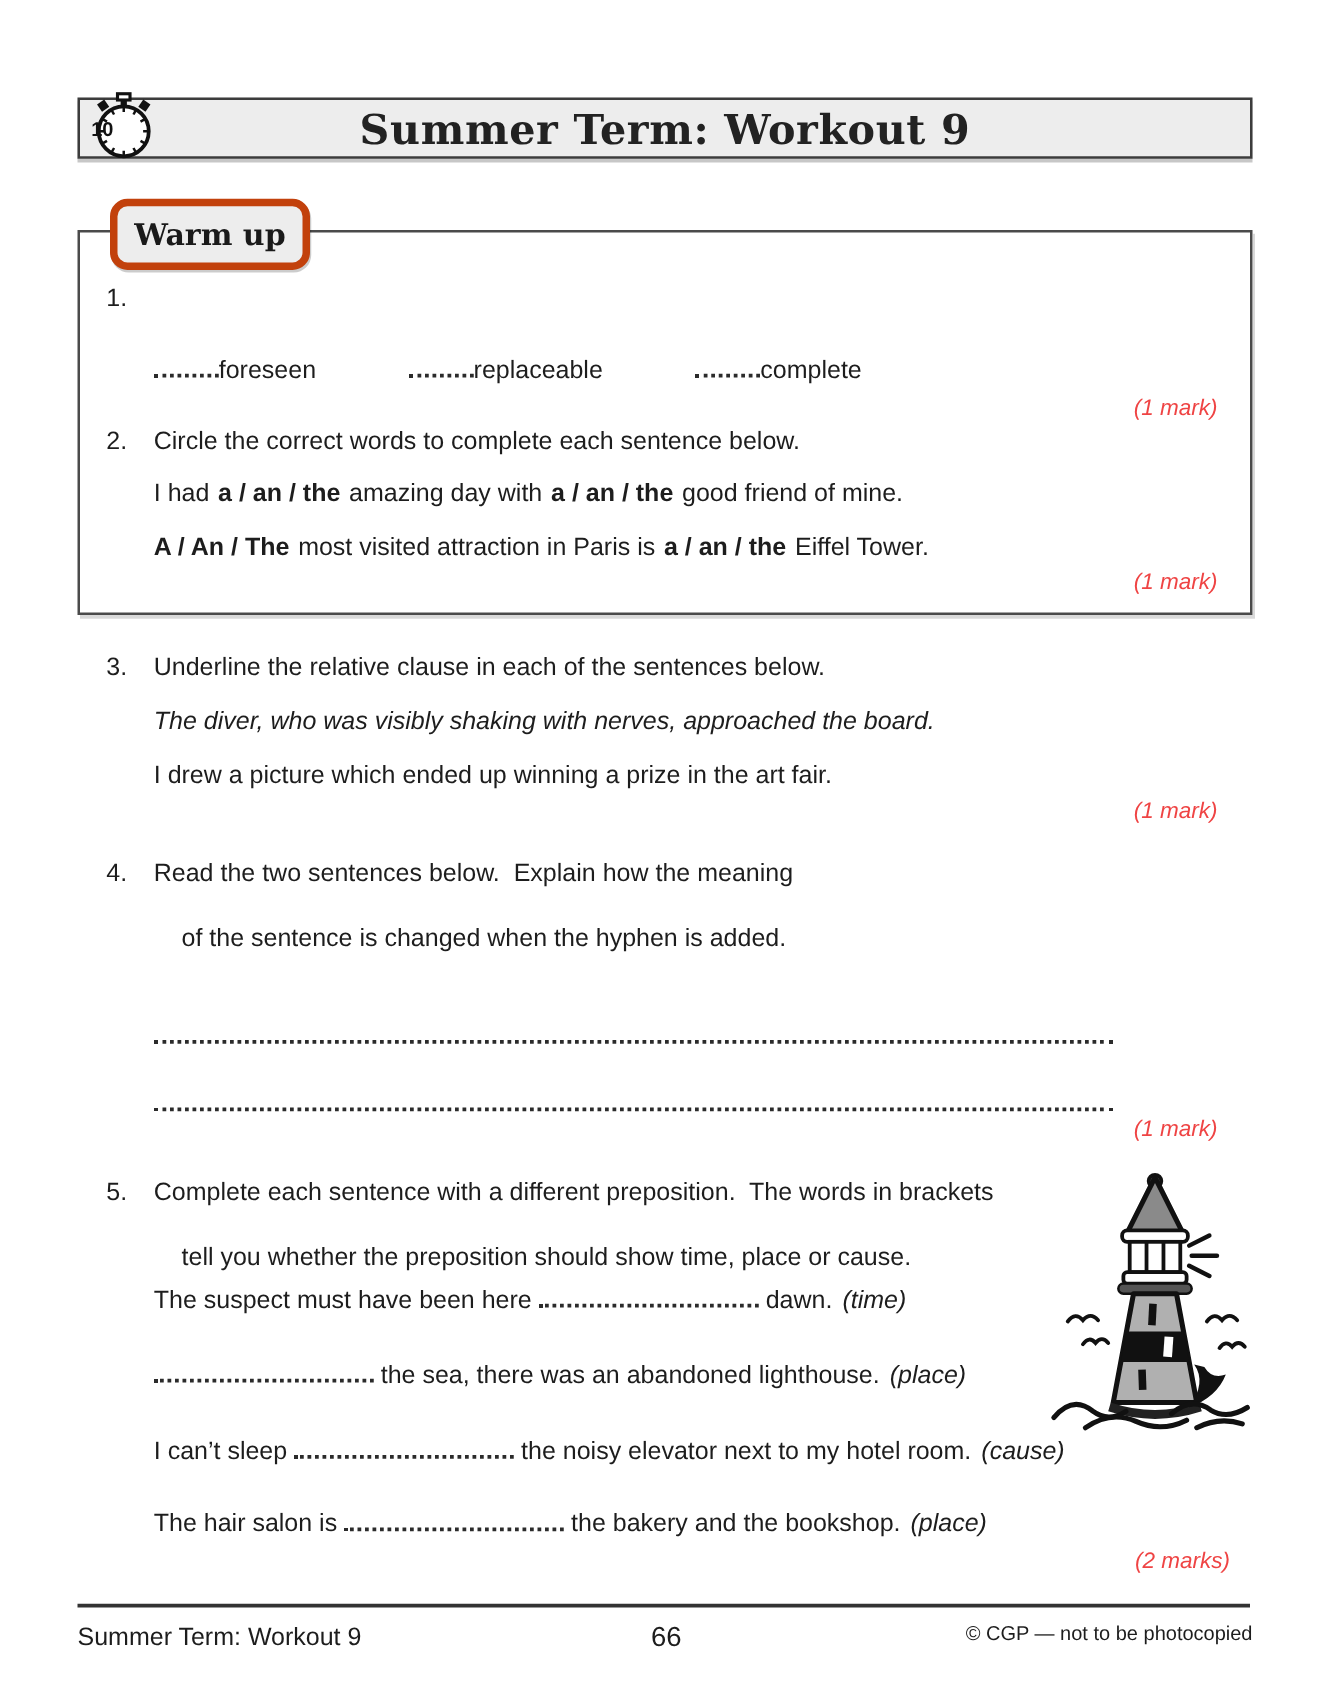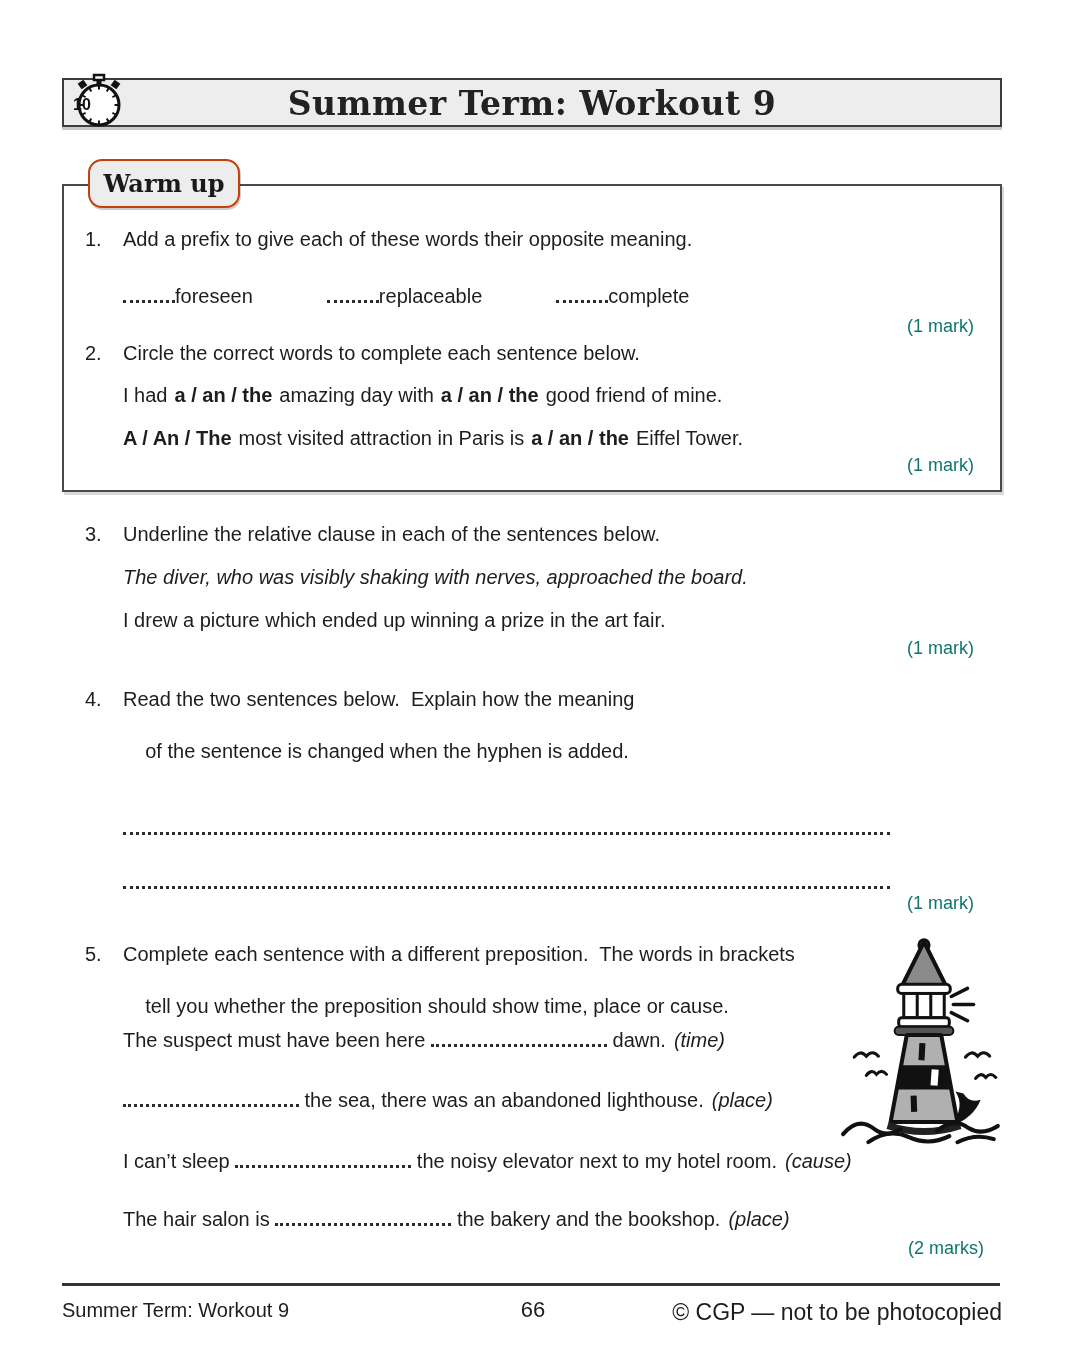--- a/index.html
+++ b/index.html
@@ -9,47 +9,47 @@
   .header-bar{position:absolute;left:62px;top:78px;width:936px;height:45px;
       background:#ededed;border:2px solid #3c3c3c;box-shadow:0 3px 0 rgba(0,0,0,.22);}
   .header-title{position:absolute;left:0;right:0;top:0;height:45px;line-height:47px;
       text-align:center;font-family:"DejaVu Serif",serif;font-weight:bold;
       font-size:33px;letter-spacing:.5px;color:#222;}
   .timer{position:absolute;left:8px;top:-8px;width:54px;height:58px;}
   .timer-num{position:absolute;left:1px;right:0;top:24px;text-align:left;
       font-size:16px;font-weight:bold;color:#111;}
   
   .warmup-tab{position:absolute;left:88px;top:159px;width:148px;height:45px;
-      background:#ededed;border:2px solid #c2410c;border-radius:14px;z-index:3;
+      background:#ededed;border:6px solid #c2410c;border-radius:14px;z-index:3;
       box-shadow:1px 2px 0 rgba(0,0,0,.2);text-align:center;line-height:45px;
       font-family:"DejaVu Serif",serif;font-weight:bold;font-size:24px;color:#1a1a1a;}
   .warmup-box{position:absolute;left:62px;top:184px;width:936px;height:304px;
       border:2px solid #4a4a4a;background:transparent;z-index:1;
       box-shadow:2px 3px 0 rgba(0,0,0,.15);}
   
   .row{position:absolute;font-size:20px;line-height:26px;white-space:pre-wrap;z-index:4;}
   .qrow{display:flex;}
   .qnum{display:inline-block;width:38px;flex:0 0 38px;}
-  .marks{position:absolute;font-size:18px;color:#0f766e;z-index:4;}
+  .marks{position:absolute;font-size:18px;font-style:italic;color:#ef4444;z-index:4;}
   .opt{font-weight:bold;margin:0 7px;}
   .opt.first{margin-left:0;}
   .blank{display:inline-block;height:14px;border-bottom:3px dotted #2b2b2b;
       vertical-align:baseline;}
   .blank.small{width:52px;}
   .blank.mid{width:176px;}
   .dotline{position:absolute;left:123px;width:767px;height:20px;
       border-bottom:3px dotted #2b2b2b;z-index:4;}
   .wordsrow{display:flex;gap:74px;}
   .note{font-style:italic;margin-left:8px;}
   .gap40{margin-left:40px;}
   
   .footer-rule{position:absolute;left:62px;top:1283px;width:938px;height:3px;background:#333;}
   .footer-left{position:absolute;left:62px;top:1299px;font-size:20px;}
   .footer-center{position:absolute;left:0;right:0;top:1297px;text-align:center;font-size:22px;}
-  .footer-right{position:absolute;right:64px;top:1299px;font-size:23px;}
+  .footer-right{position:absolute;right:64px;top:1299px;font-size:16px;}
   .illustration{position:absolute;left:838px;top:933px;width:172px;height:214px;z-index:2;}
 </style>
 </head>
 <body>
 
 <div class="page">
 
   <div class="header-bar">
     <div class="header-title">Summer Term: Workout 9</div>
     <div class="timer">
@@ -76,21 +76,20 @@
       </svg>
       <span class="timer-num">10</span>
     </div>
   </div>
 
   <div class="warmup-tab">Warm up</div>
   <div class="warmup-box"></div>
 
   <div class="row qrow" style="left:85px;top:226px;width:880px;">
     <span class="qnum">1.</span>
-    <span>Add a prefix to give each of these words their opposite meaning.</span>
   </div>
   <div class="row wordsrow" style="left:123px;top:283px;">
     <span><span class="blank small"></span><span>foreseen</span></span>
     <span><span class="blank small"></span><span>replaceable</span></span>
     <span><span class="blank small"></span><span>complete</span></span>
   </div>
   <div class="marks" style="top:316px;right:92px;">(1 mark)</div>
 
   <div class="row qrow" style="left:85px;top:340px;width:880px;">
     <span class="qnum">2.</span>

